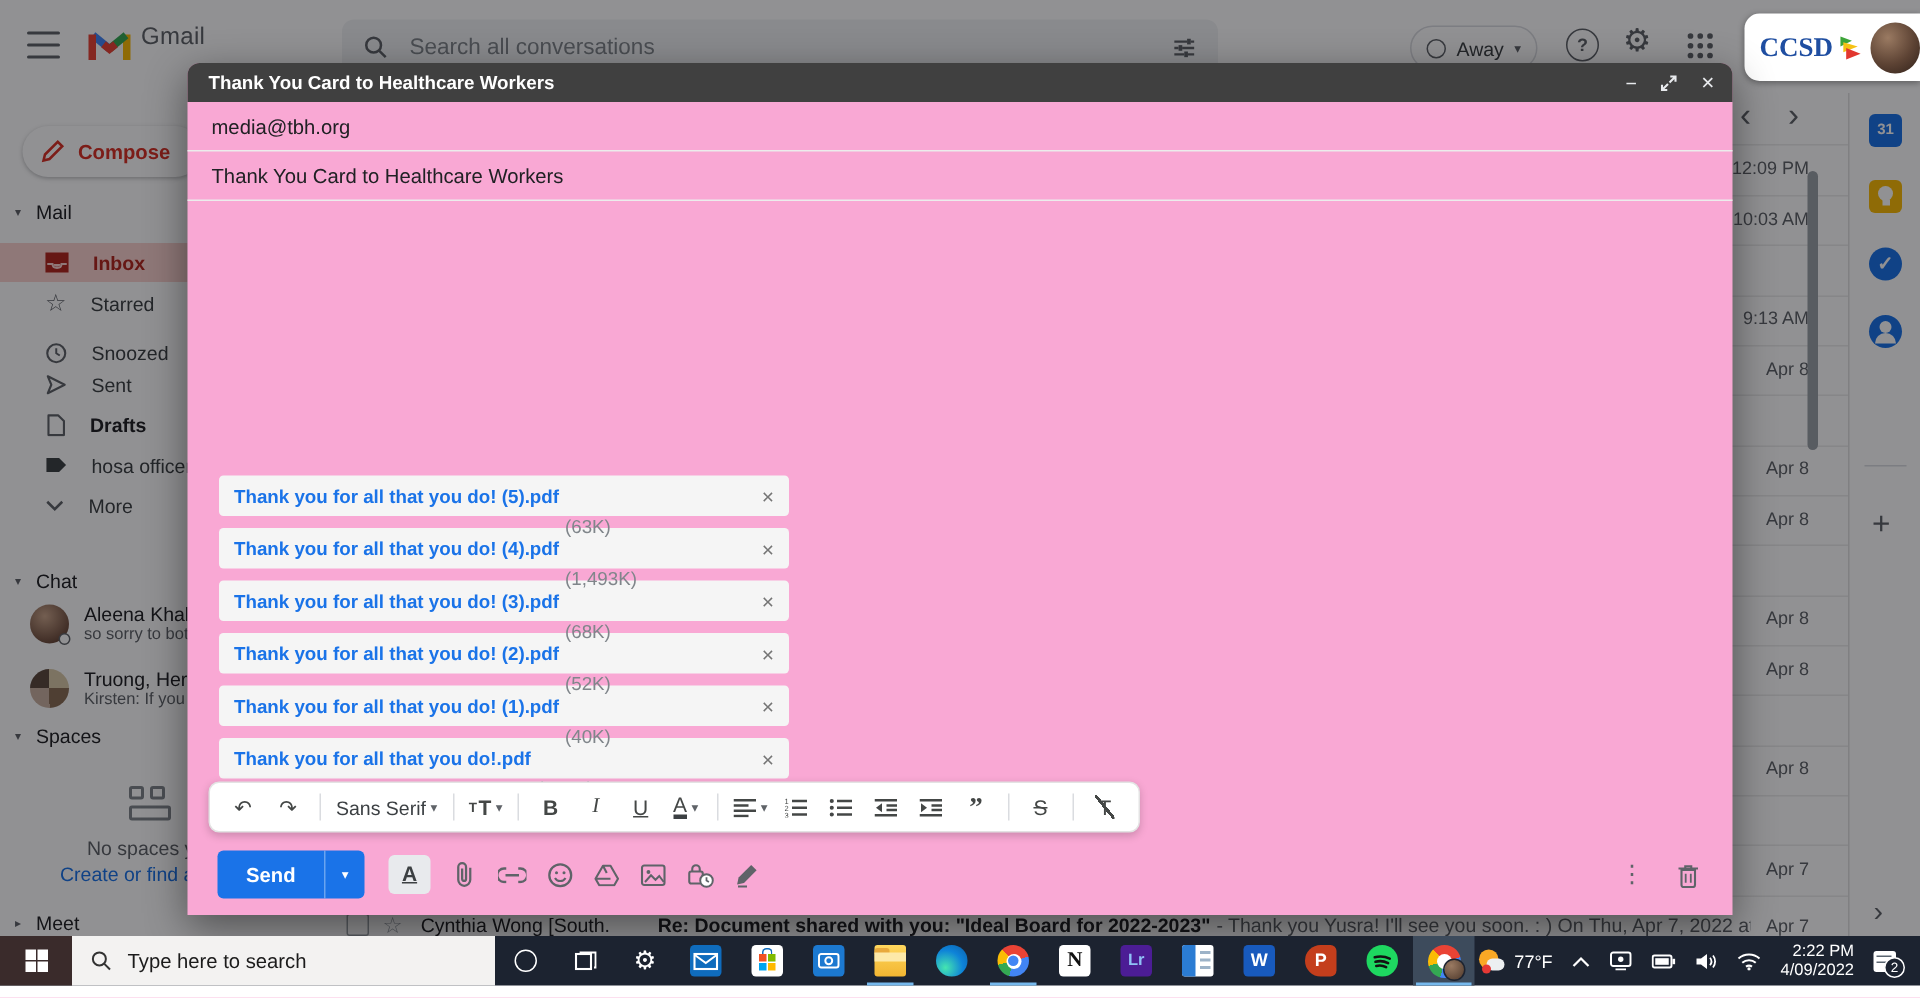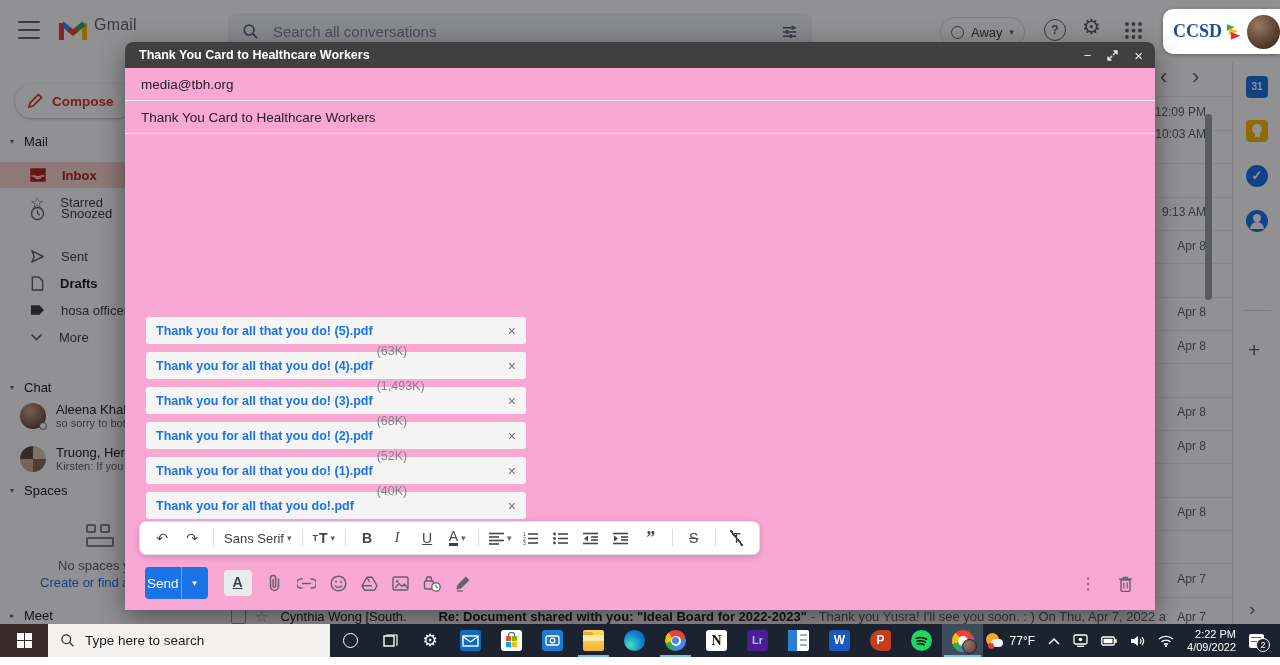--- a/index.html
+++ b/index.html
@@ -92,21 +92,21 @@
   .fmt{position:absolute;left:14px;top:479px;height:32px;background:#fff;border:1px solid #e3e3e3;border-radius:7px;box-shadow:0 2px 6px rgba(0,0,0,.18);display:flex;align-items:center;padding:0 8px;gap:2px;}
   .fi{min-width:22px;height:24px;display:flex;align-items:center;justify-content:center;color:#444746;font-size:14px;border-radius:3px;cursor:pointer;padding:0 3px;gap:3px;white-space:nowrap;}
   .fi.b{font-weight:bold;}
   .fi.i{font-style:italic;font-family:"Liberation Serif",serif;}
   .fi.u{text-decoration:underline;}
   .fi.strike{text-decoration:line-through;}
   .fsep{width:1px;height:18px;background:#dadce0;margin:0 5px;}
   .fontname{font-size:13px;color:#3c4043;}
   .c-actions{position:absolute;left:20px;top:525px;height:32px;display:flex;align-items:center;}
   .send{height:32px;background:#1a73e8;border-radius:4px;display:flex;align-items:center;overflow:hidden;}
-  .send .lbl{color:#fff;font-size:13.5px;font-weight:normal;padding:0 2px;cursor:pointer;}
+  .send .lbl{color:#fff;font-size:13.5px;font-weight:bold;padding:0 19px;cursor:pointer;}
   .send .dd{width:26px;text-align:center;color:#fff;border-left:1px solid rgba(255,255,255,.35);font-size:9px;line-height:32px;cursor:pointer;}
   .atoggle{margin-left:16px;width:28px;height:26px;background:#e8eaed;border-radius:4px;text-align:center;line-height:24px;font-size:14px;color:#3c4043;text-decoration:underline;cursor:pointer;font-weight:bold;}
   .act-ic{margin-left:14px;cursor:pointer;display:flex;align-items:center;}
   .c-right{position:absolute;right:22px;top:525px;height:32px;display:flex;align-items:center;gap:22px;color:#5f6368;}
   .morev{font-size:16px;cursor:pointer;}
 
   
   .taskbar{position:absolute;left:0;top:624px;width:1280px;height:33px;background:#1c2330;z-index:50;display:flex;align-items:center;}
   .startbtn{width:48px;height:33px;background:#3a2b2b;display:flex;align-items:center;justify-content:center;}
   .winlogo{width:15px;height:15px;display:grid;grid-template-columns:7px 7px;grid-template-rows:7px 7px;gap:1px;}
@@ -205,21 +205,21 @@
       <svg width="16" height="16" viewBox="0 0 16 16">
           <path d="M1 2h14v12H1z M1 9h4c0 1.6 1.3 2.5 3 2.5S11 10.6 11 9h4" fill="#b3261e" stroke="#b3261e" stroke-width="1.4"></path>
           <path d="M1.5 9h3.5c0 1.6 1.3 2.6 3 2.6s3-1 3-2.6h3.5" fill="none" stroke="#fcd2cf" stroke-width="1.3"></path>
         </svg>
       <span>Inbox</span>
     </div>
     <div class="abs navrow" style="top:127px">
       <span style="font-size:16px;color:#5f6368">☆</span>
       <span>Starred</span>
     </div>
-    <div class="abs navrow" style="top:138px">
+    <div class="abs navrow" style="top:160px">
       <svg width="15" height="15" viewBox="0 0 16 16">
           <circle cx="8" cy="8" r="6.4" fill="none" stroke="#5f6368" stroke-width="1.5"></circle>
           <path d="M8 4.5V8l2.5 1.6" fill="none" stroke="#5f6368" stroke-width="1.4"></path>
         </svg>
       <span>Snoozed</span>
     </div>
     <div class="abs navrow" style="top:181px">
       <svg width="15" height="15" viewBox="0 0 16 16">
           <path d="M2 2l12 6-12 6 2.5-6z" fill="none" stroke="#5f6368" stroke-width="1.5" stroke-linejoin="round"></path>
         </svg>
@@ -296,21 +296,21 @@
       <div class="rowline" style="top:268px"></div>
     <div class="rowline" style="top:301px"></div>
       <div class="rowline" style="top:335px"></div>
     <div class="rowline" style="top:368px"></div>
       <div class="rowline" style="top:401px"></div>
     <div class="rowline" style="top:435px"></div>
       <div class="rowline" style="top:468px"></div>
     <div class="rowline" style="top:501px"></div>
       <div class="rowline" style="top:535px"></div>
     <span class="timecell" style="top:43px">12:09 PM</span>
-    <span class="timecell" style="top:65px">10:03 AM</span>
+    <span class="timecell" style="top:77px">10:03 AM</span>
     <span class="timecell" style="top:143px">9:13 AM</span>
     <span class="timecell" style="top:177px">Apr 8</span>
     <span class="timecell" style="top:243px">Apr 8</span>
     <span class="timecell" style="top:277px">Apr 8</span>
     <span class="timecell" style="top:343px">Apr 8</span>
     <span class="timecell" style="top:377px">Apr 8</span>
     <span class="timecell" style="top:443px">Apr 8</span>
     <span class="timecell" style="top:510px">Apr 7</span>
     <div class="scrollthumb"></div>
     <div class="mailrow">

